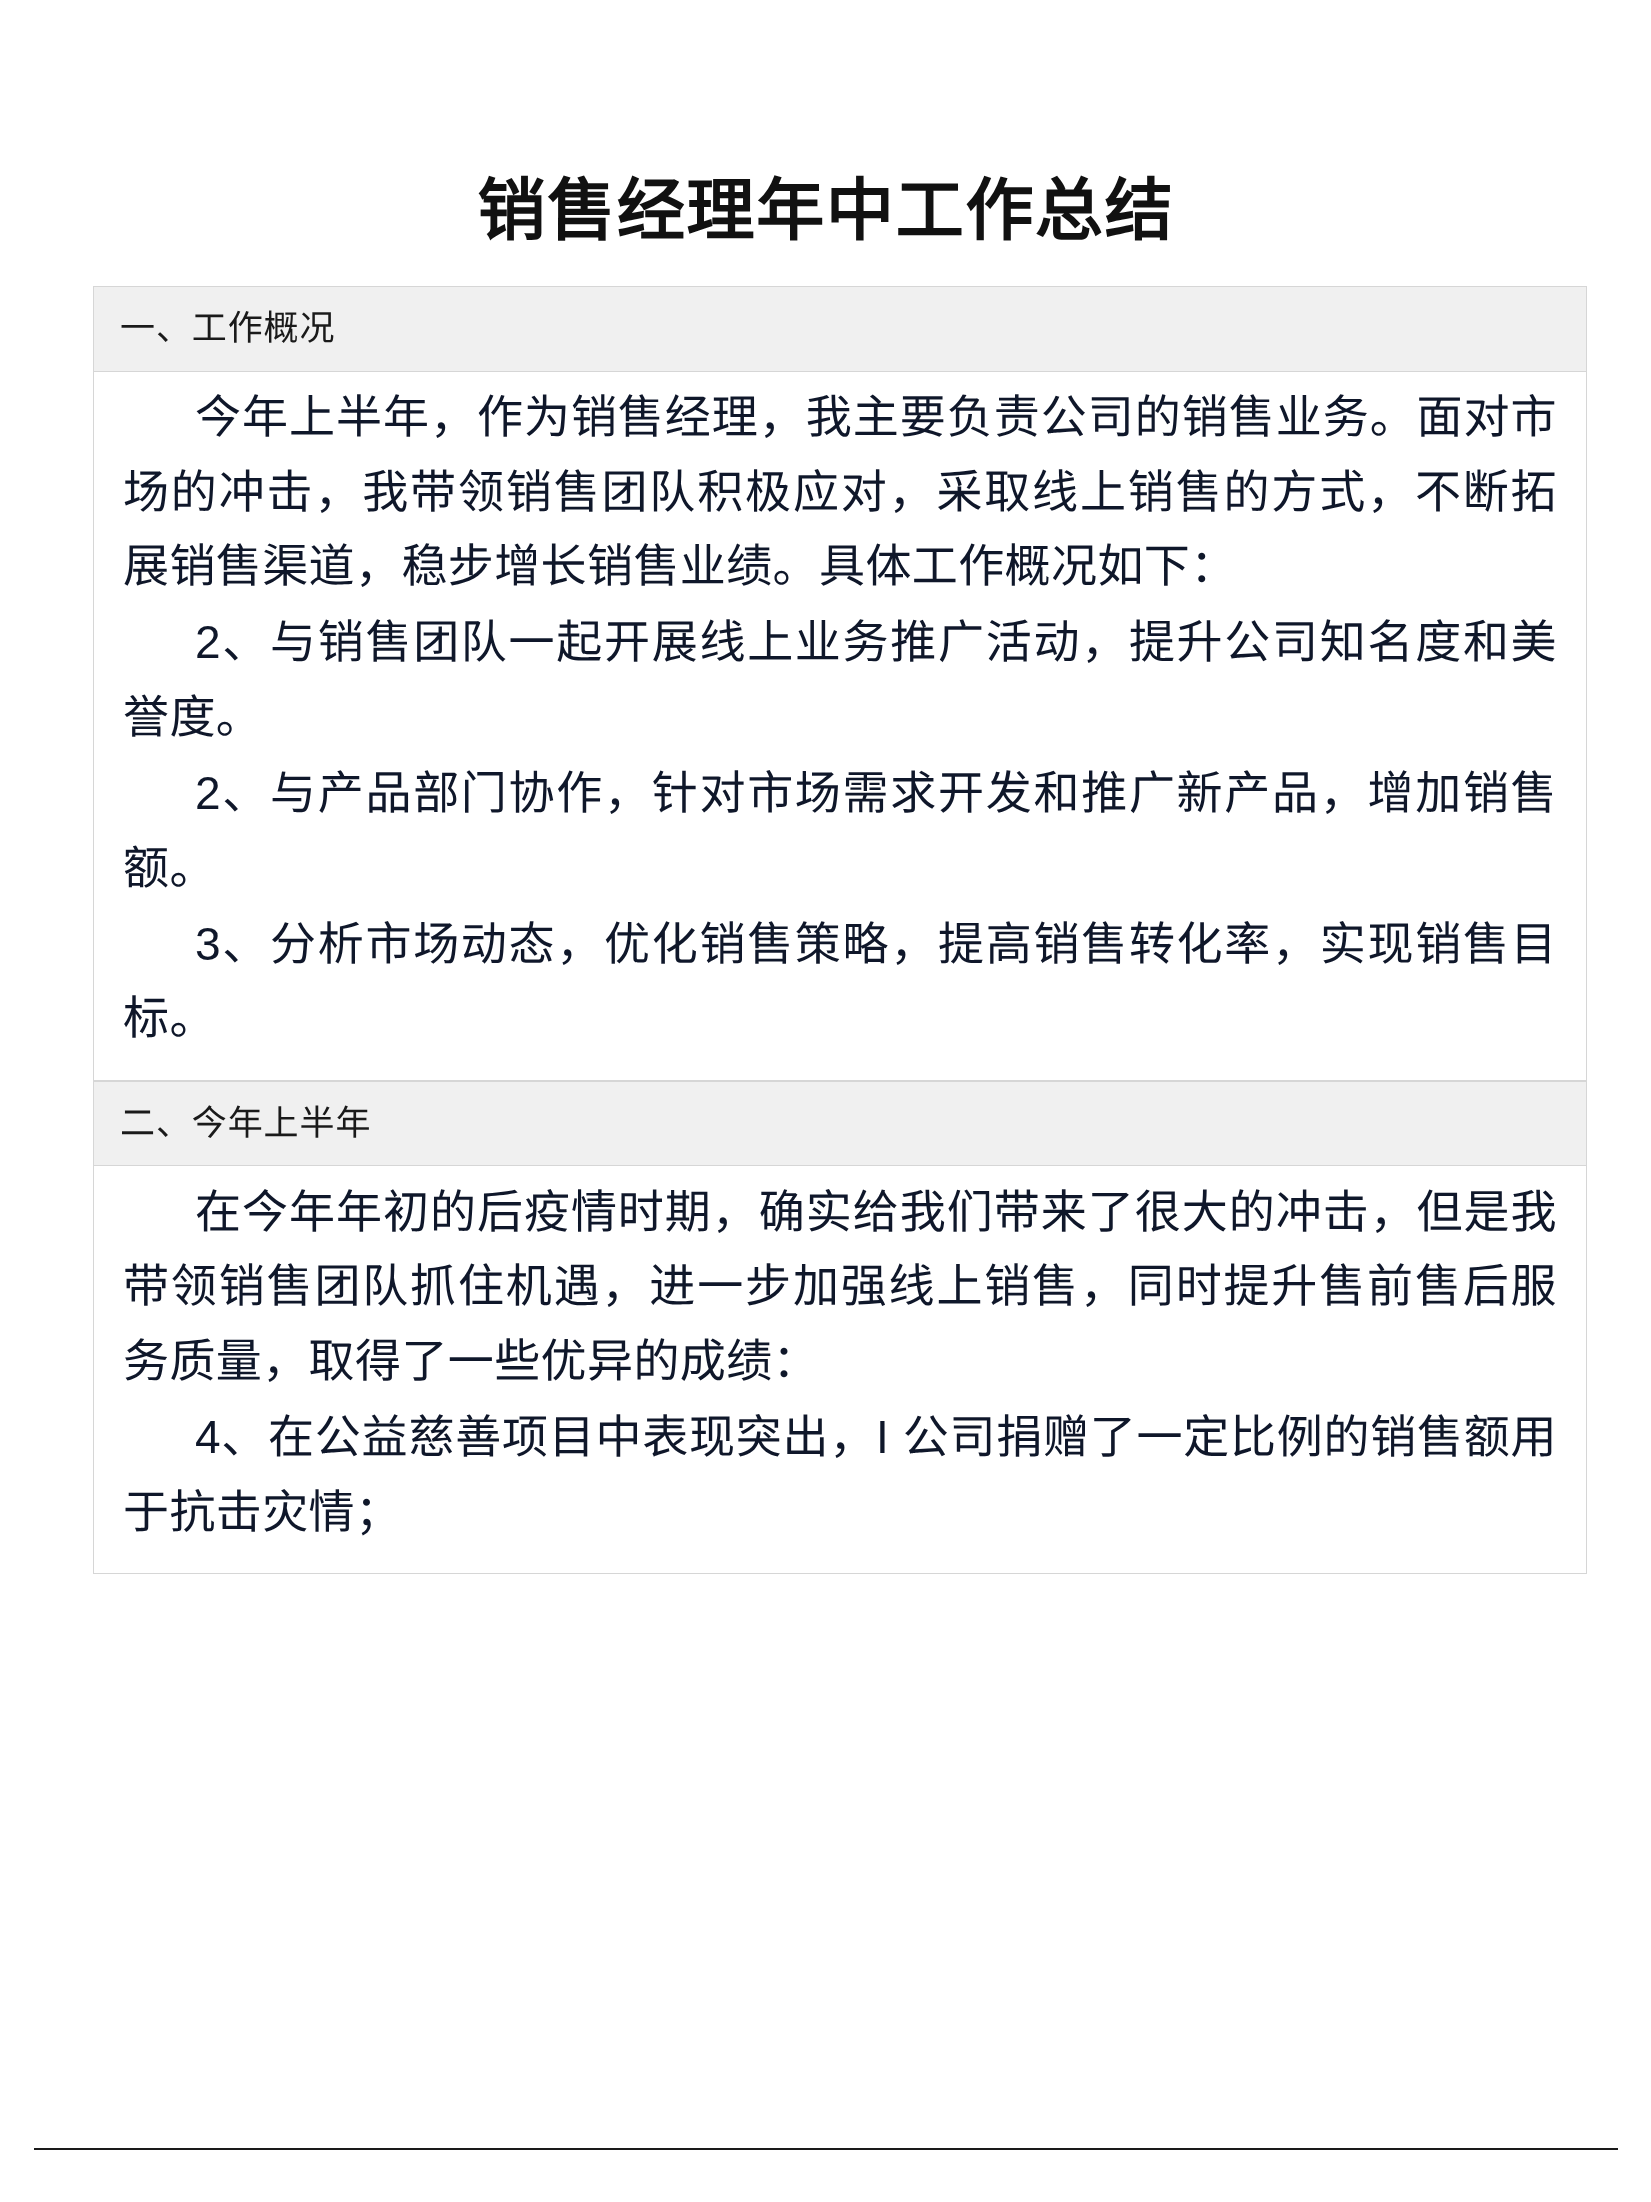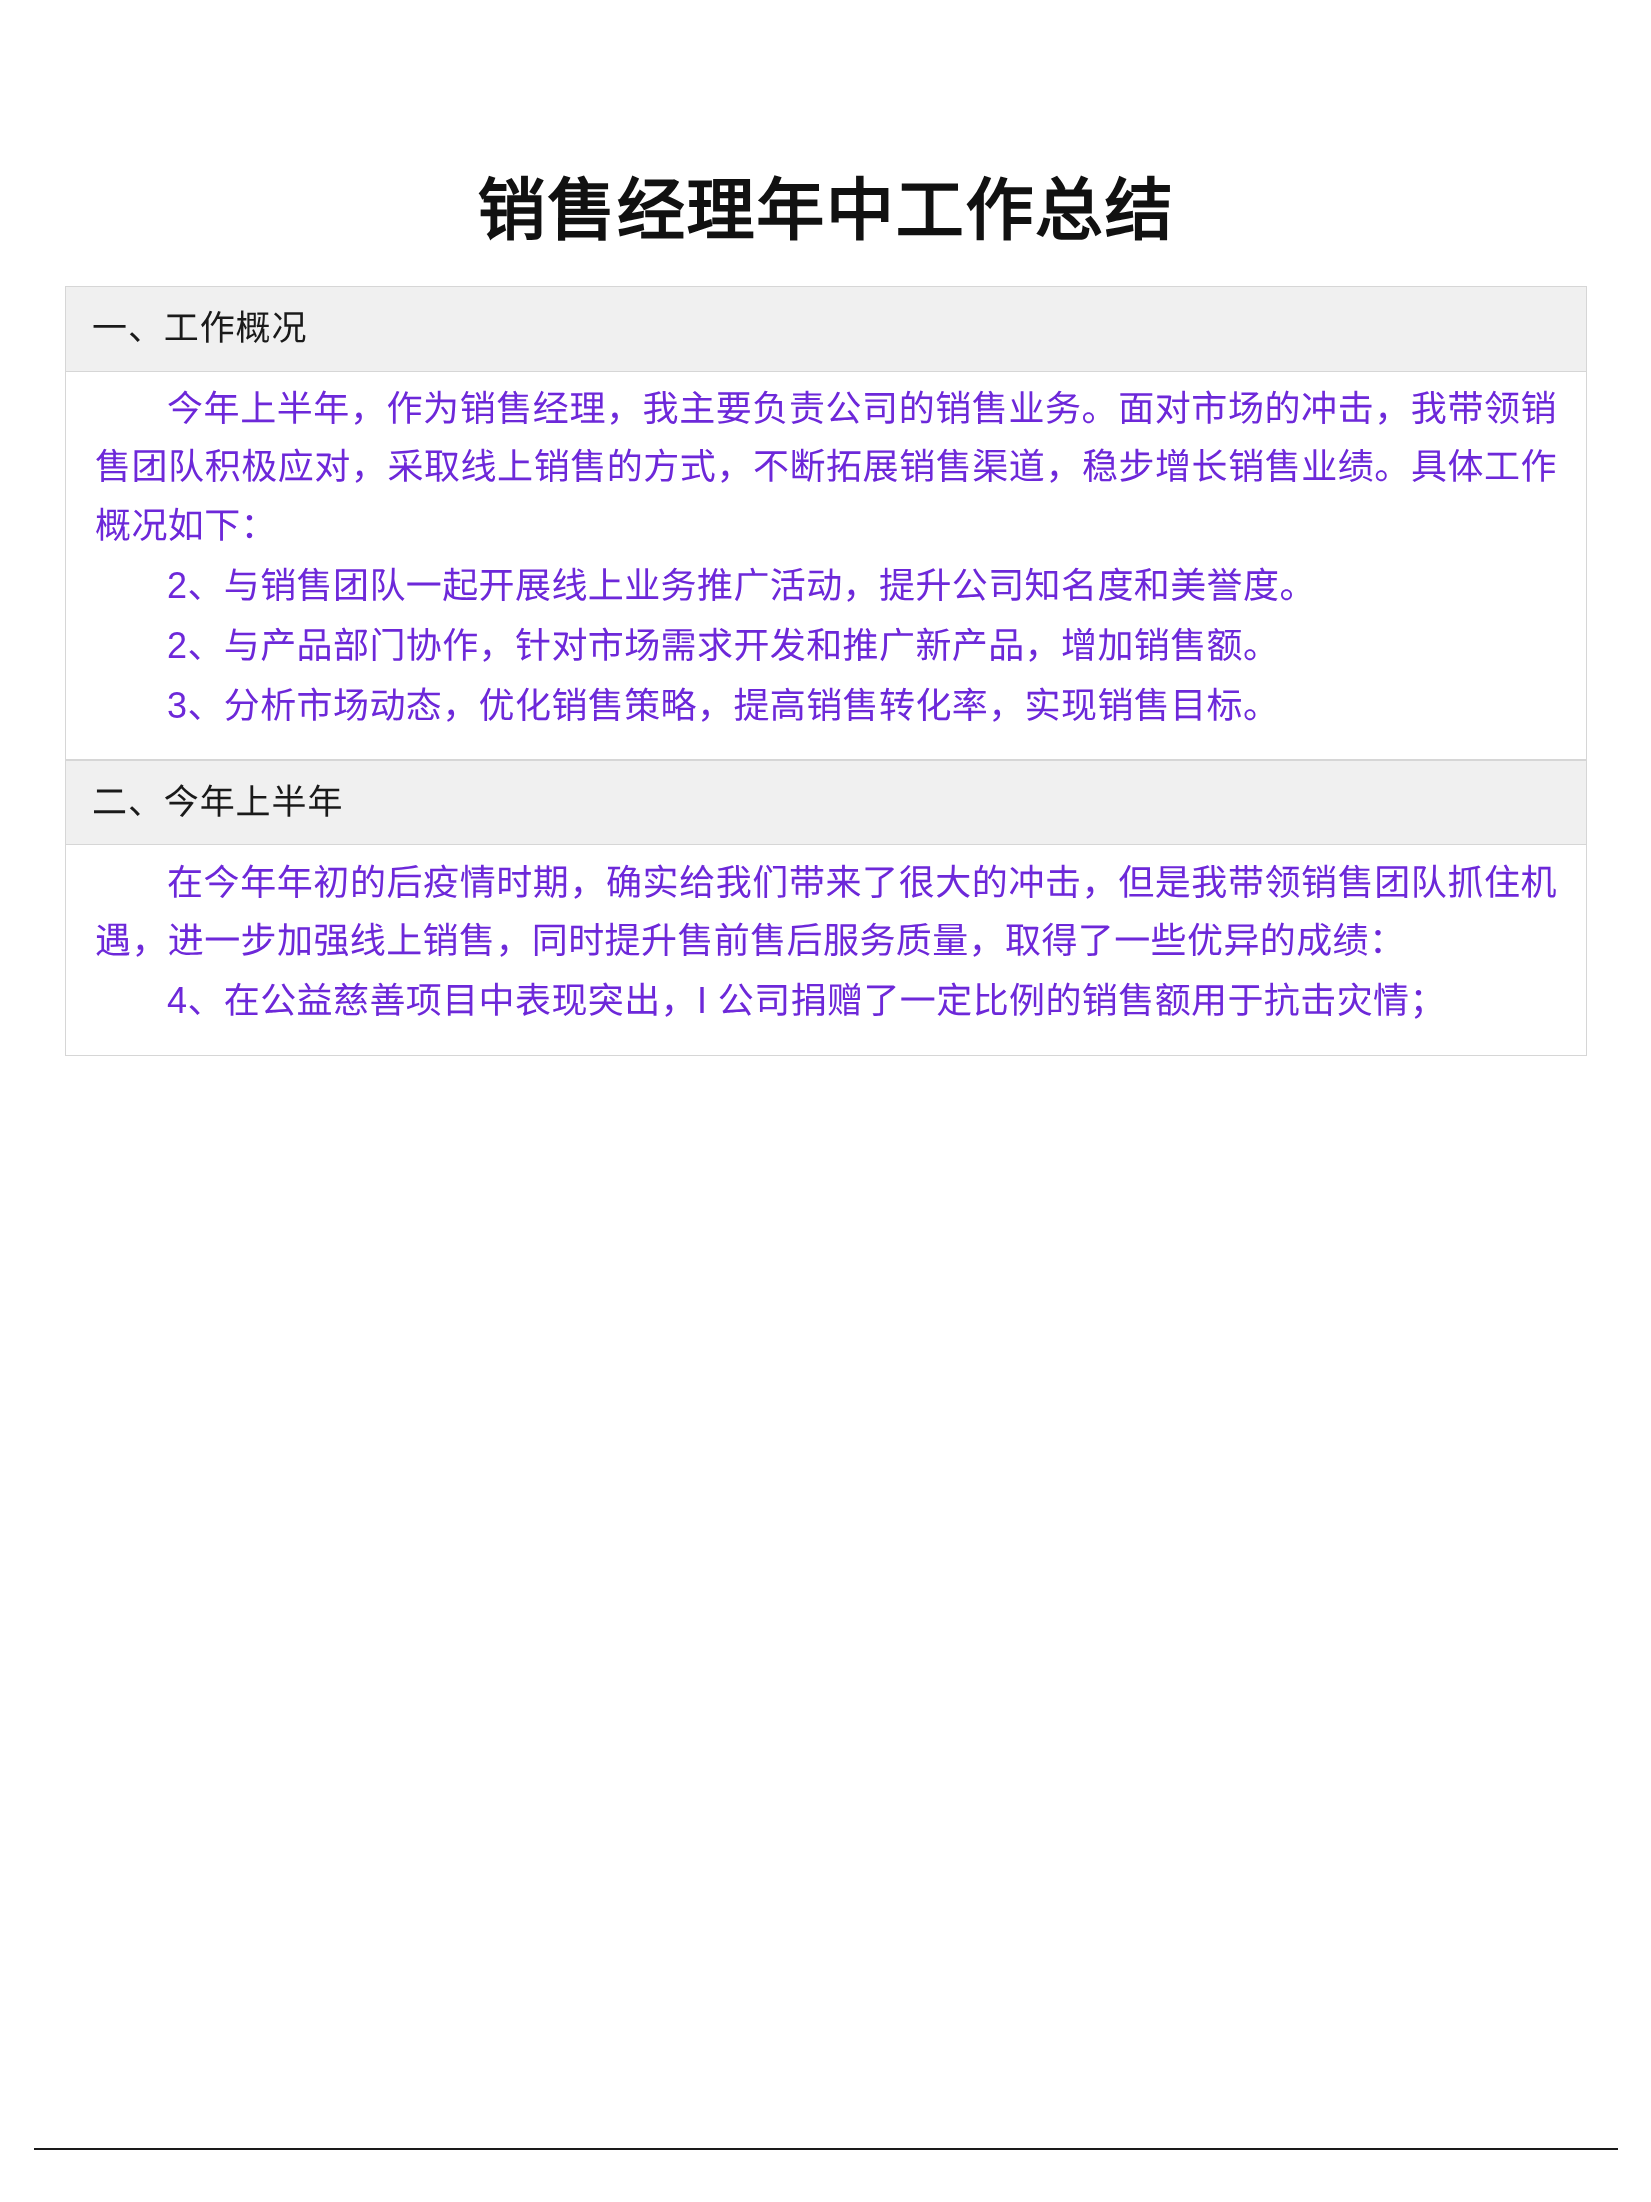--- a/index.html
+++ b/index.html
@@ -31,45 +31,46 @@
     margin: 0;
     padding-top: 172px;
     padding-bottom: 36px;
     color: #111111;
     font-family: "DejaVu Sans", "Liberation Sans", sans-serif;
   }
   .doc-body {
     border: 0.9px solid #d6d6d6;
     border-bottom: none;
     background: #ffffff;
+    margin-left: 28px;
   }
   .section-header {
     background: #f0f0f0;
     border-bottom: 0.9px solid #d6d6d6;
     border-top: 0.9px solid #d6d6d6;
     padding: 19px 26px 20.6px 26px;
     font-size: 35px;
     line-height: 1.25;
     color: #1a1a1a;
     letter-spacing: 0.9px;
   }
   .doc-body > .section-header:first-child {
     border-top: none;
   }
   .section-body {
     padding: 8.6px 29px 22.4px 29px;
     border-bottom: 0.9px solid #d6d6d6;
   }
   .para {
-    font-size: 36px;
+    font-size: 46px;
     line-height: 1.62;
     text-align: justify;
     text-justify: inter-ideograph;
     margin: 0 0 1.7px 0;
-    color: #6d28d9;
+    color: #0f172a;
     letter-spacing: 0.4px;
   }
   .para.indent {
     text-indent: 72px;
   }
   .bottom-rule {
     position: absolute;
     left: 34px;
     right: 34px;
     bottom: 53px;

